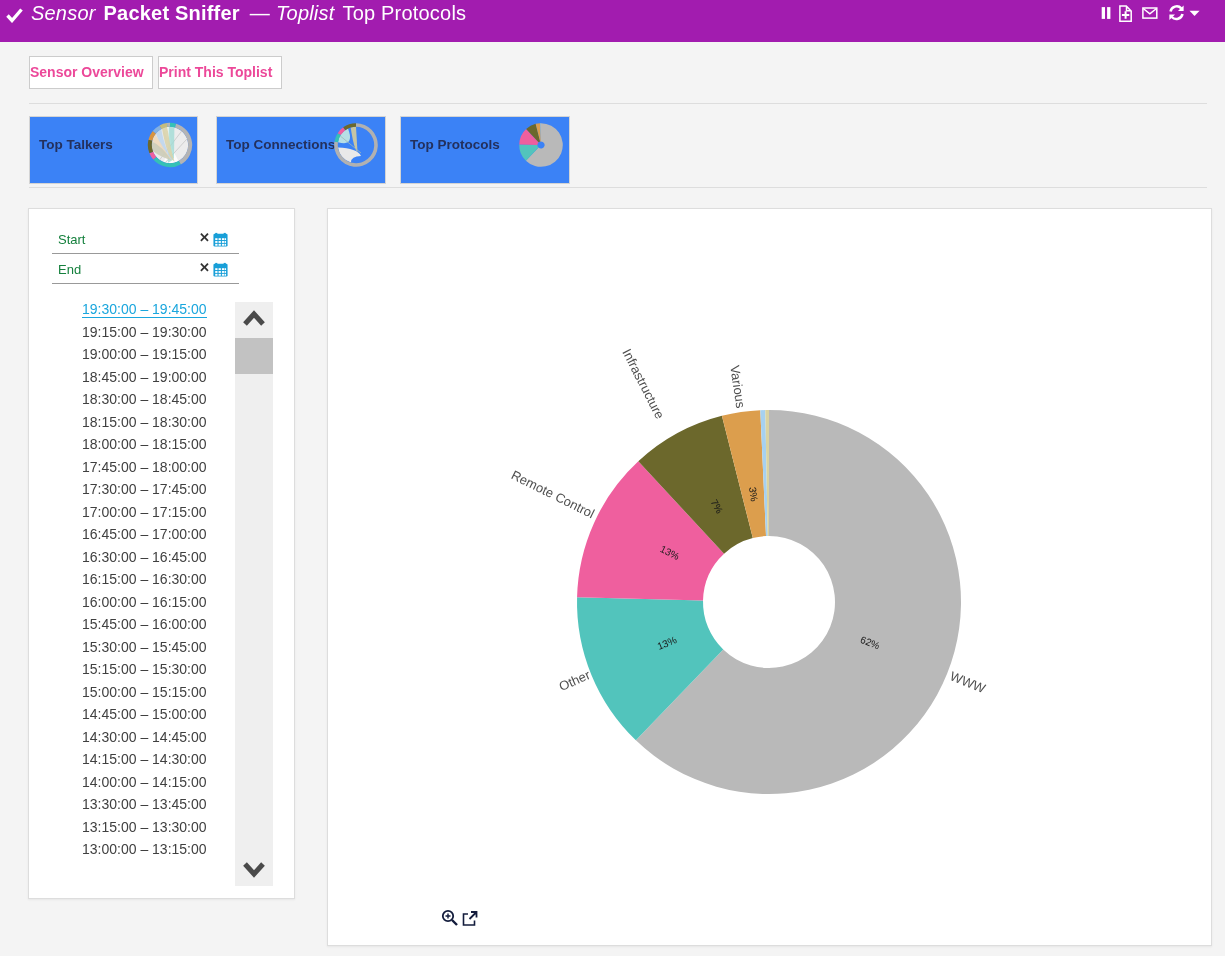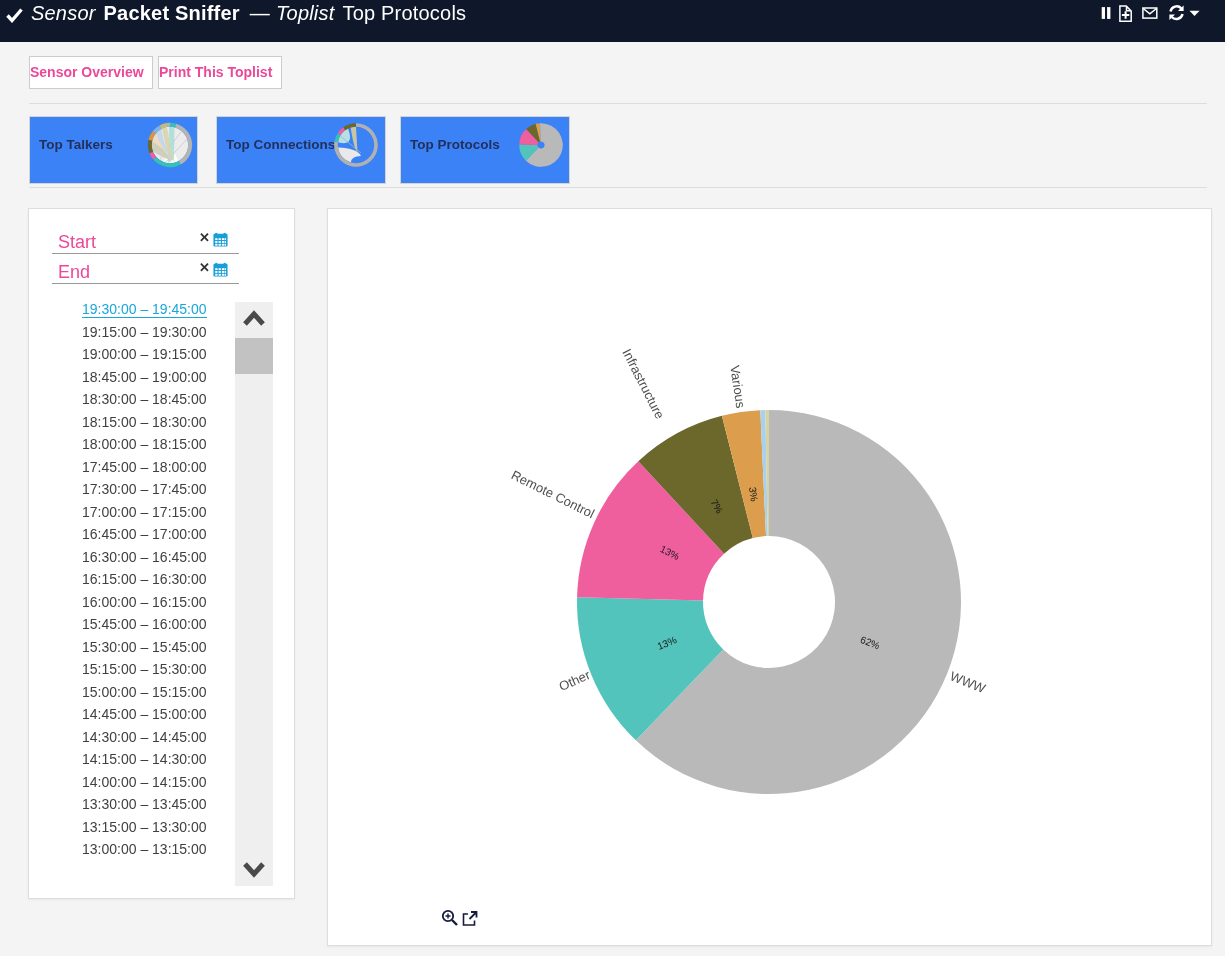--- a/index.html
+++ b/index.html
@@ -1,38 +1,38 @@
 <!DOCTYPE html>
 <html><head>
 <meta charset="utf-8">
 <style>
 * { margin:0; padding:0; box-sizing:border-box; }
 html,body { width:1225px; height:956px; background:#f4f4f4; font-family:"Liberation Sans", sans-serif; overflow:hidden; }
-#hdr { position:absolute; left:0; top:0; width:1225px; height:42px; background:#0f172a; color:#fff; }
+#hdr { position:absolute; left:0; top:0; width:1225px; height:42px; background:#a21caf; color:#fff; }
 #hdr .t { position:absolute; left:31px; top:-8px; height:42px; line-height:42px; font-size:20px; letter-spacing:0.2px; white-space:pre; }
 #hdr .t i { font-style:italic; }
 #hdr .t b { font-weight:bold; }
 #hdr svg.chk { position:absolute; left:6px; top:7px; }
 #hicons { position:absolute; left:0; top:0; width:1225px; height:42px; }
 .btn { position:absolute; top:56px; height:33px; background:#fff; border:1px solid #ccc; color:#ec4899; font-weight:bold; font-size:14px; line-height:31px; text-align:left; }
 #btn1 { left:29px; width:124px; }
 #btn2 { left:158px; width:124px; }
 .hr { position:absolute; left:29px; width:1178px; height:0; border-top:1px solid #ddd; }
 #hr1 { top:103px; }
 #hr2 { top:187px; }
 .card { position:absolute; top:116px; height:68px; background:#3b82f6; border:1px solid #d4d4d4; }
 .card .lbl { position:absolute; left:9px; top:0; height:55px; line-height:55px; font-size:13.5px; font-weight:bold; color:#23305d; }
 .card svg { position:absolute; top:5px; }
 #card1 { left:29px; width:169px; }
 #card2 { left:216px; width:170px; }
 #card3 { left:400px; width:170px; }
 #lpanel { position:absolute; left:28px; top:208px; width:267px; height:691px; background:#fff; border:1px solid #ddd; box-shadow:0 1px 2px rgba(0,0,0,0.06); }
 #mpanel { position:absolute; left:327px; top:208px; width:885px; height:738px; background:#fff; border:1px solid #ddd; box-shadow:0 1px 2px rgba(0,0,0,0.06); }
 .inp { position:absolute; left:23px; width:187px; border-bottom:1px solid #999; }
-.inp .ph { position:absolute; left:6px; top:3px; font-size:18px; color:#ec4899; }
+.inp .ph { position:absolute; left:6px; top:3px; font-size:13px; color:#15803d; }
 .inp .x { position:absolute; right:29px; top:1px; font-size:13px; font-weight:bold; color:#333; }
 #inp1 { top:20px; height:25px; }
 #inp2 { top:50px; height:25px; }
 .calic { position:absolute; }
 #list { position:absolute; left:25px; top:89px; width:200px; font-size:14px; color:#404040; }
 #list .d { font-size:16px; font-weight:bold; color:#383838; height:25px; line-height:25px; }
 #list .it { height:22.5px; line-height:22.5px;margin-left:28px; }
 #list .sel { color:#1aa6dd; }
 #list .sel span { border-bottom:1px solid #1aa6dd; }
 #sbar { position:absolute; left:206px; top:93px; width:38px; height:584px; background:#efefef; }

